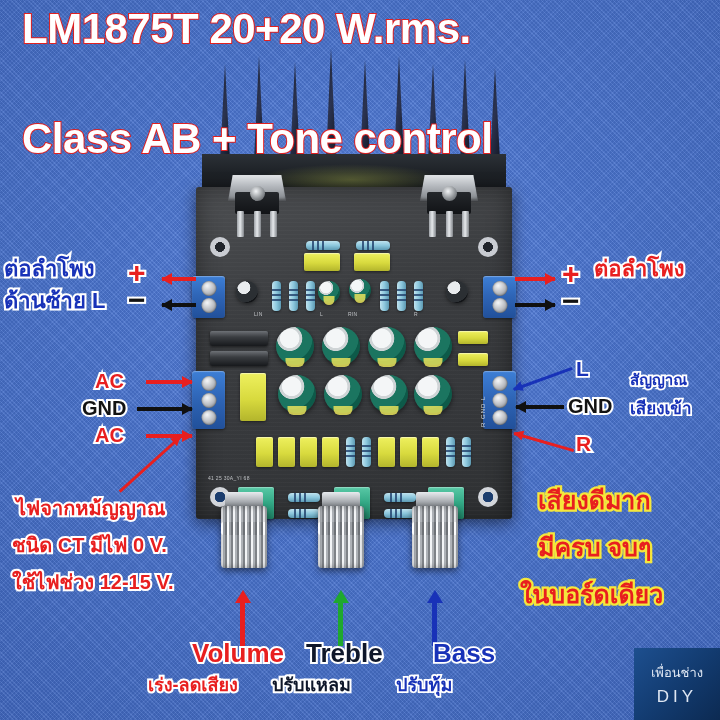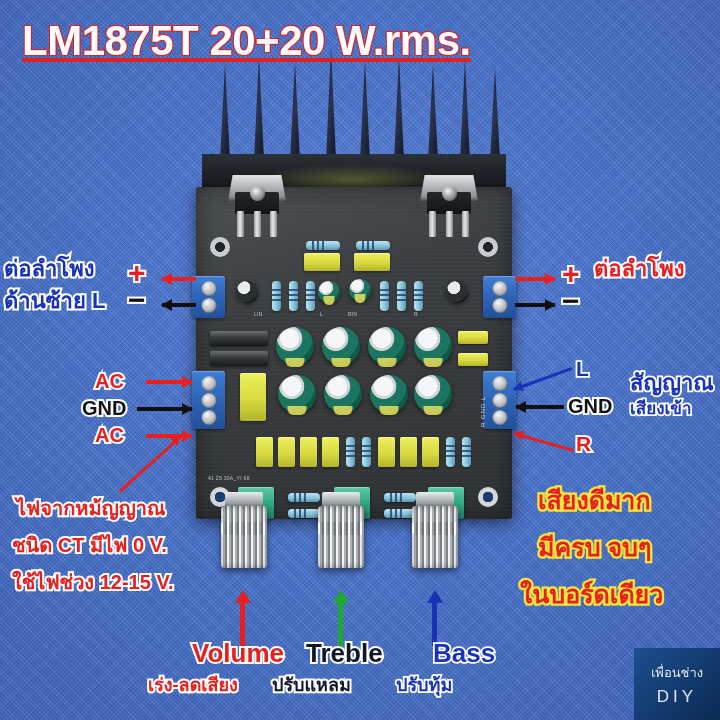--- a/index.html
+++ b/index.html
@@ -375,21 +375,22 @@
     <div class="nut"></div>
       <div class="shaft"></div>
       <div class="band"></div>
   </div>
   <div class="pot" style="left:412px;top:492px;">
     <div class="nut"></div>
       <div class="shaft"></div>
       <div class="band"></div>
   </div>
 
-  <div class="t hdr" style="left:22px;top:20px;text-decoration:underline;">LM1875T   20+20  W.rms.</div>
+  <div class="t hdr" style="left:22px;top:8px;">LM1875T   20+20  W.rms.</div>
+  <div class="t hdr" style="left:22px;top:118px;">Class AB + Tone control</div>
 
   <div class="t bluewhite" style="left:4px;top:258px;font-size:22px;">ต่อลำโพง</div>
   <div class="t bluewhite" style="left:4px;top:290px;font-size:22px;">ด้านซ้าย L</div>
   <div class="t redwhite" style="left:128px;top:258px;font-size:30px;">+</div>
   <div class="t blkwhite" style="left:128px;top:285px;font-size:30px;">−</div>
 
   <div class="arr l" style="left:162px;top:277px;width:34px;color:#e81f1f;">
       <div class="ln"></div>
       <div class="hd"></div>
     </div>
@@ -447,21 +448,21 @@
     </div>
   <div class="arr l" style="left:516px;top:405px;width:48px;color:#101010;">
       <div class="ln"></div>
       <div class="hd"></div>
     </div>
   <div class="diag arr l" style="left:514px;top:432px;width:62px;color:#e81f1f;transform:rotate(16deg);">
       <div class="ln" style="height:3px;"></div>
       <div class="hd" style="top:-4px;border-top-width:5px;border-bottom-width:5px;border-right-width:10px;"></div>
     </div>
 
-  <div class="t bluewhite2" style="left:630px;top:372px;font-size:22px;font-family:Liberation Serif, serif;">สัญญาณ</div>
+  <div class="t bluewhite2" style="left:630px;top:372px;font-size:15px;">สัญญาณ</div>
   <div class="t bluewhite2" style="left:630px;top:400px;font-size:17px;">เสียงเข้า</div>
 
   <div class="t redyellow" style="left:538px;top:488px;font-size:25px;">เสียงดีมาก</div>
   <div class="t redyellow" style="left:520px;top:582px;font-size:25px;">ในบอร์ดเดียว</div>
   <div class="t redyellow" style="left:538px;top:535px;font-size:25px;">มีครบ จบๆ</div>
 
   <div style="position:absolute;left:240px;top:598px;width:5px;height:48px;background:#e81f1f;"></div>
   <div style="position:absolute;left:235px;top:590px;width:0;height:0;border-left:8px solid transparent;border-right:8px solid transparent;border-bottom:13px solid #e81f1f;"></div>
 
   <div style="position:absolute;left:338px;top:598px;width:5px;height:48px;background:#1fa82e;"></div>

